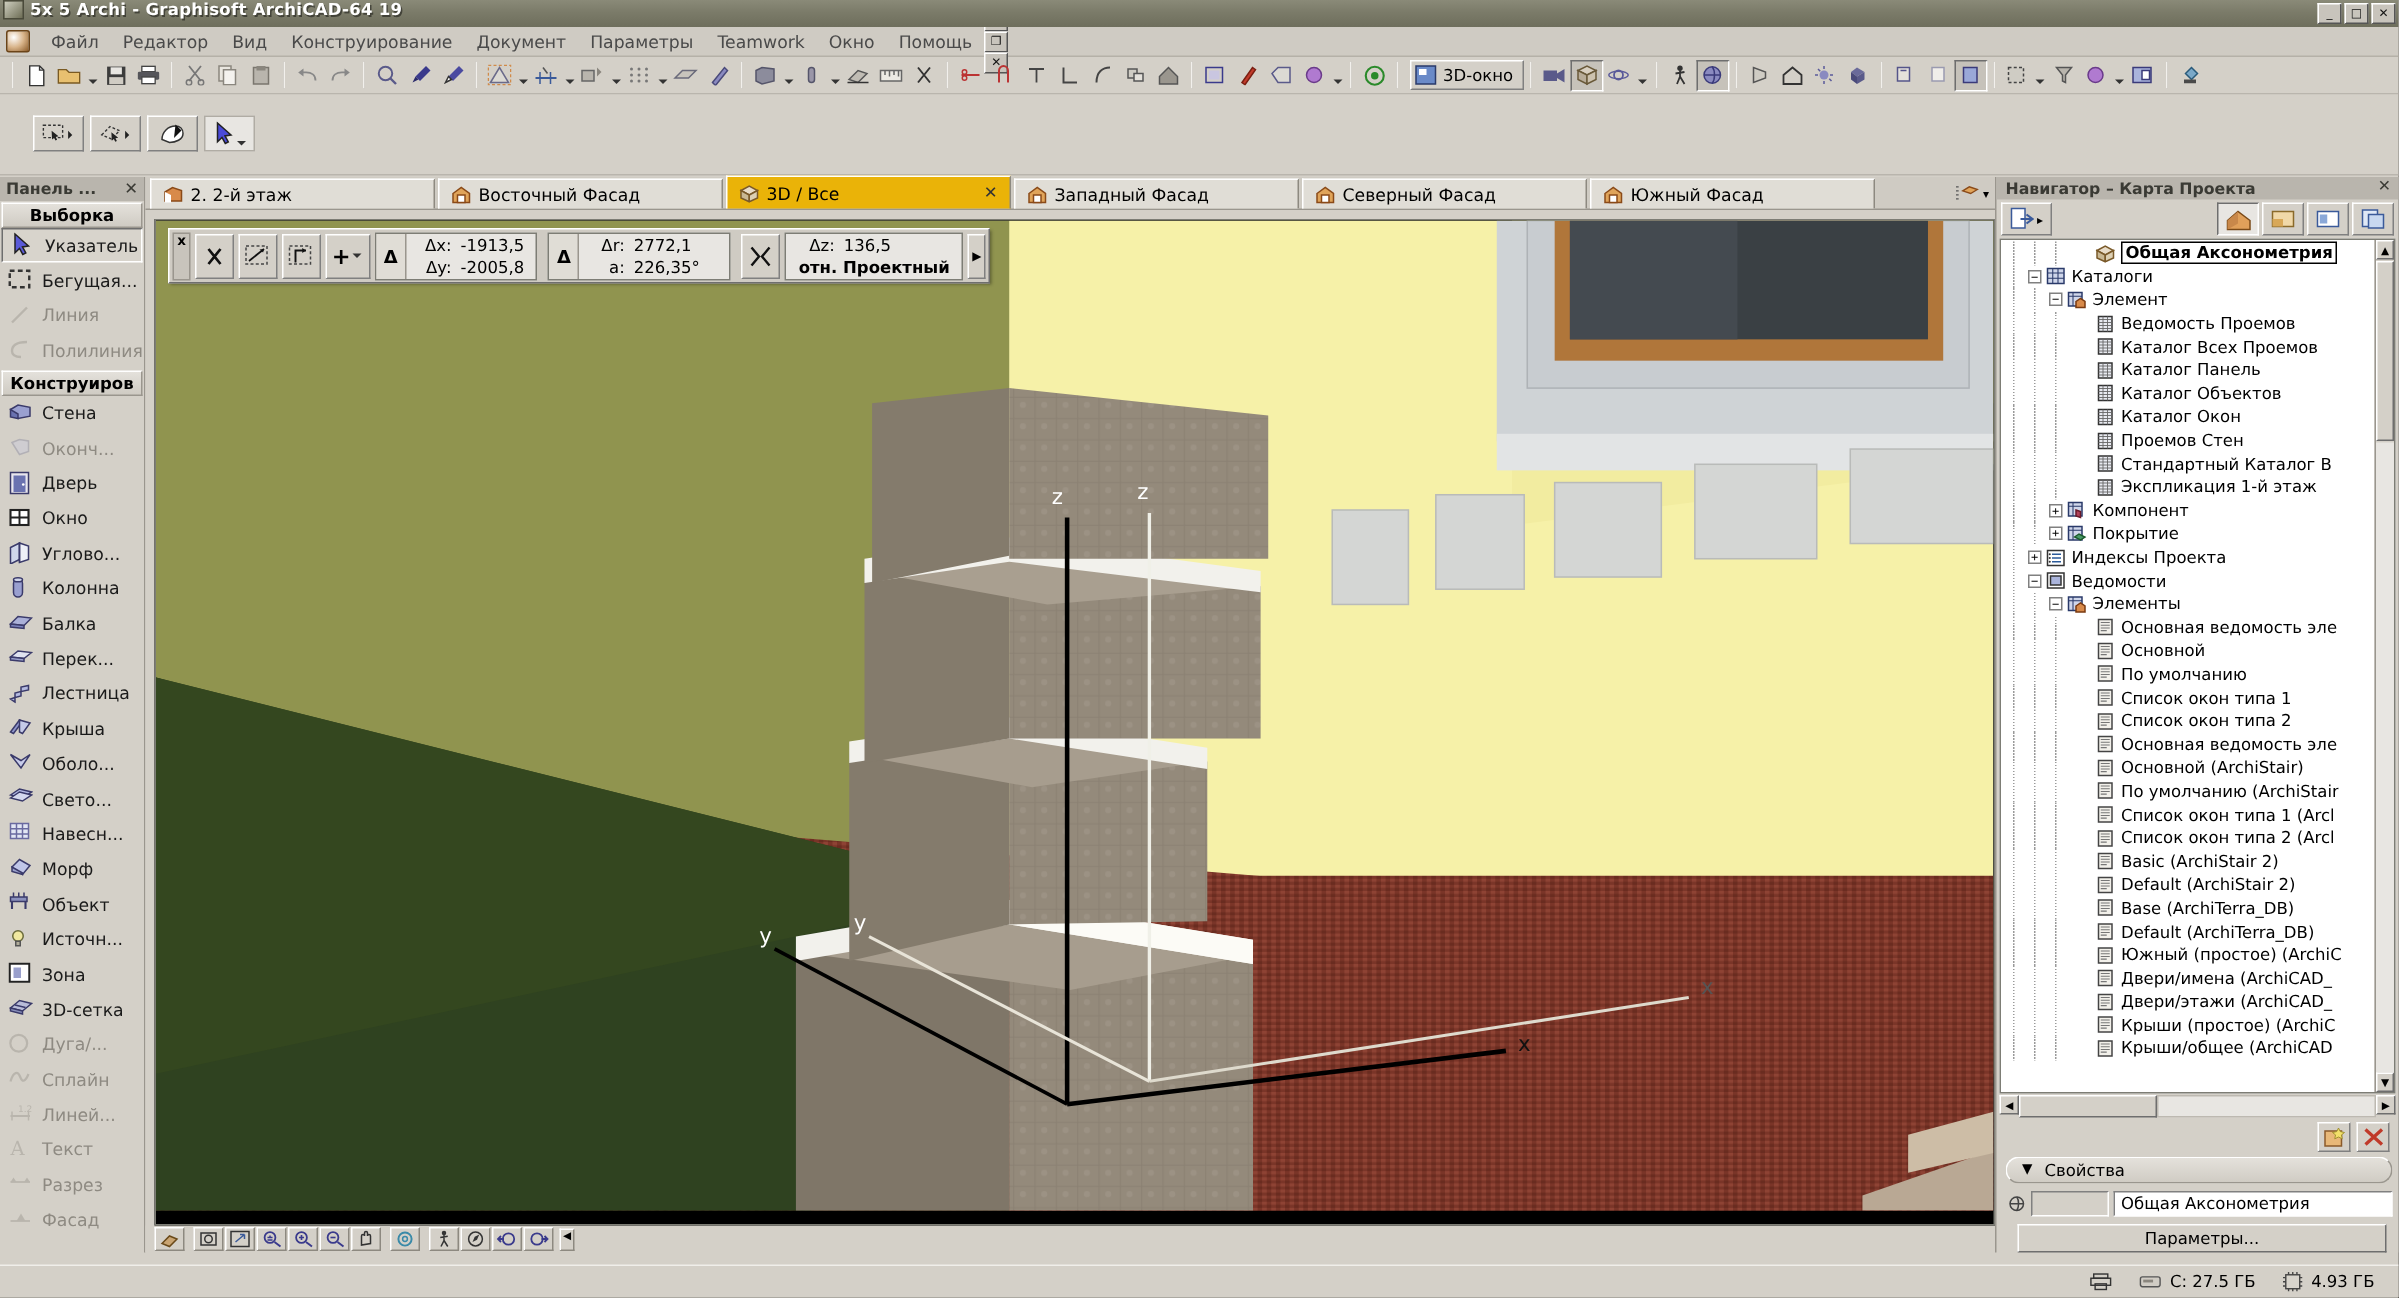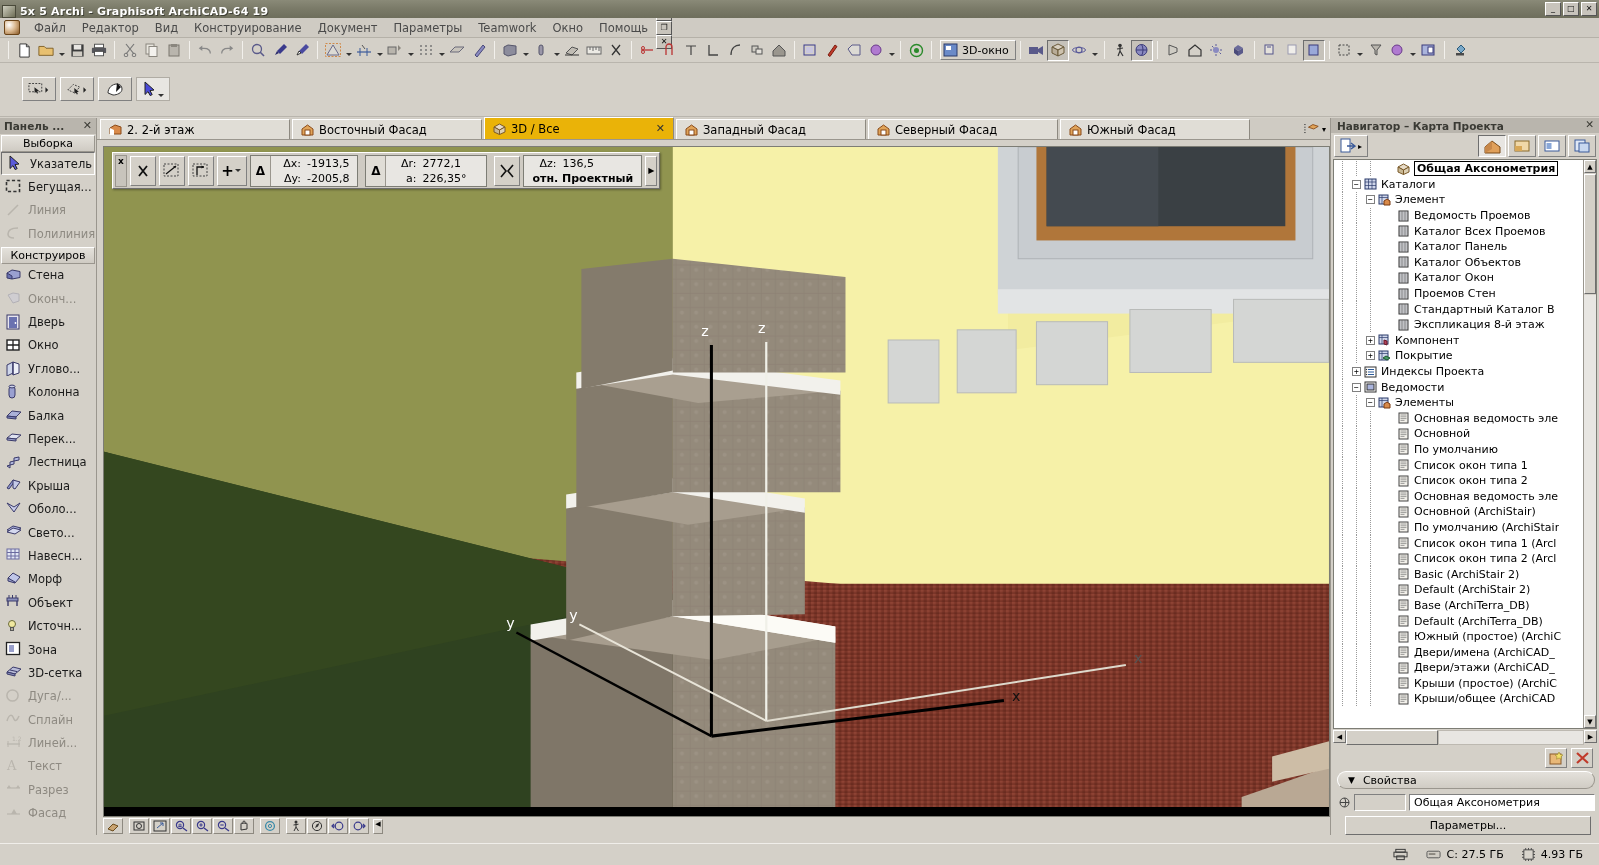--- a/index.html
+++ b/index.html
@@ -7,21 +7,21 @@
   body{
     width:1599px; height:865px; overflow:hidden;
     font-family:"DejaVu Sans","Liberation Sans",sans-serif;
     font-size:11px; color:#000; position:relative;
   }
 
   
   #titlebar{
     height:18px; width:100%;
     background:linear-gradient(to bottom,#8a8a78 0%,#7b7b69 45%,#6e6e5c 100%);
-    display:flex; align-items:flex-end; position:relative;
+    display:flex; align-items:flex-start; position:relative;
   }
   #titlebar .tb-icon{ width:14px;height:13px;margin:0 4px 0 2px;
     background:linear-gradient(135deg,#cfcfc0,#6d6d55); border:1px solid #4a4a3a;}
   #titlebar .tb-title{ color:#fff; font-weight:bold; font-size:11px; letter-spacing:.2px;
     text-shadow:1px 1px 0 rgba(0,0,0,.45); }
   #titlebar .tb-btns{ position:absolute; right:2px; top:2px; display:flex; gap:2px; }
   .tb-btn{ width:16px;height:14px;background:#c8c4bc;border:1px solid #fff;
     border-right-color:#555;border-bottom-color:#555;
     font-size:8px;line-height:12px;text-align:center;color:#111;}
 
@@ -73,21 +73,21 @@
   
   #toolbox{ width:97px; background:#d4d0c8; display:flex; flex-direction:column;
     border-right:1px solid #9a968e; }
   .pal-title{ height:16px; background:#b9b5ad; display:flex; align-items:center;
     padding-left:4px; font-size:10.5px; font-weight:bold; color:#3a3a34; position:relative;}
   .pal-title .x{ position:absolute; right:4px; top:1px; font-size:11px; font-weight:bold;}
   .pal-group{ height:17px; margin:1px 1px 0 1px;
     background:linear-gradient(to bottom,#e4e1db,#cfcbc3);
     border:1px solid #fff; border-right-color:#9a968e; border-bottom-color:#9a968e;
     display:flex; align-items:center; justify-content:center;
-    font-size:11px; font-weight:400;}
+    font-size:11px; font-weight:700;}
   .tool-list{ background:#d4d0c8; overflow:hidden; }
   .tool{ height:23.4px; display:flex; align-items:center; padding-left:5px; gap:6px;
     cursor:default; }
   .tool.sel{ background:#d8d4cc; border:1px solid #8a8a8a; margin:0 1px;
      border-top-color:#6e6e6e;border-left-color:#6e6e6e;
      border-right-color:#fff;border-bottom-color:#fff;}
   .tool .tlbl{ font-size:11.5px; color:#1a1a1a; white-space:nowrap; }
   .tool.dis .tlbl{ color:#8e8a82; }
   .ico{ width:17px;height:17px;flex:0 0 17px; position:relative; }
 
@@ -1237,21 +1237,21 @@
           <div class="trow">
             <span class="dots" style="width: 60px; position: relative;">
               <span style="position: absolute; left: 8px; top: 0px; bottom: 0px; width: 1px; background: repeating-linear-gradient(rgb(154, 154, 154) 0px, rgb(154, 154, 154) 1px, transparent 1px, transparent 2px);"></span>
               <span style="position: absolute; left: 22px; top: 0px; bottom: 0px; width: 1px; background: repeating-linear-gradient(rgb(154, 154, 154) 0px, rgb(154, 154, 154) 1px, transparent 1px, transparent 2px);"></span>
               <span style="position: absolute; left: 36px; top: 0px; bottom: 0px; width: 1px; background: repeating-linear-gradient(rgb(154, 154, 154) 0px, rgb(154, 154, 154) 1px, transparent 1px, transparent 2px);"></span>
             </span>
             <span class="ti"><svg width="13" height="12" viewBox="0 0 13 12">
                 <rect x="2" y="1" width="9" height="10" fill="#e8eaf0" stroke="#333"></rect>
                 <path d="M2 3h9M2 5h9M2 7h9M2 9h9M5 1v10M8 1v10" stroke="#666" stroke-width=".6"></path>
               </svg></span>
-            <span class="tx">Экспликация 8-й этаж</span>
+            <span class="tx">Экспликация 1-й этаж</span>
           </div>
           <div class="trow">
             <span class="dots" style="width: 32px; position: relative;">
               <span style="position: absolute; left: 8px; top: 0px; bottom: 0px; width: 1px; background: repeating-linear-gradient(rgb(154, 154, 154) 0px, rgb(154, 154, 154) 1px, transparent 1px, transparent 2px);"></span>
               <span style="position: absolute; left: 22px; top: 0px; bottom: 0px; width: 1px; background: repeating-linear-gradient(rgb(154, 154, 154) 0px, rgb(154, 154, 154) 1px, transparent 1px, transparent 2px);"></span>
             </span>
             <span class="tgl">+</span>
             <span class="ti"><svg width="13" height="12" viewBox="0 0 13 12">
                 <rect x="1" y="1" width="9" height="9" fill="#cfd6ea" stroke="#2a3a6a"></rect>
                 <path d="M1 3.5h9M4 1v9" stroke="#2a3a6a" stroke-width=".7"></path>

